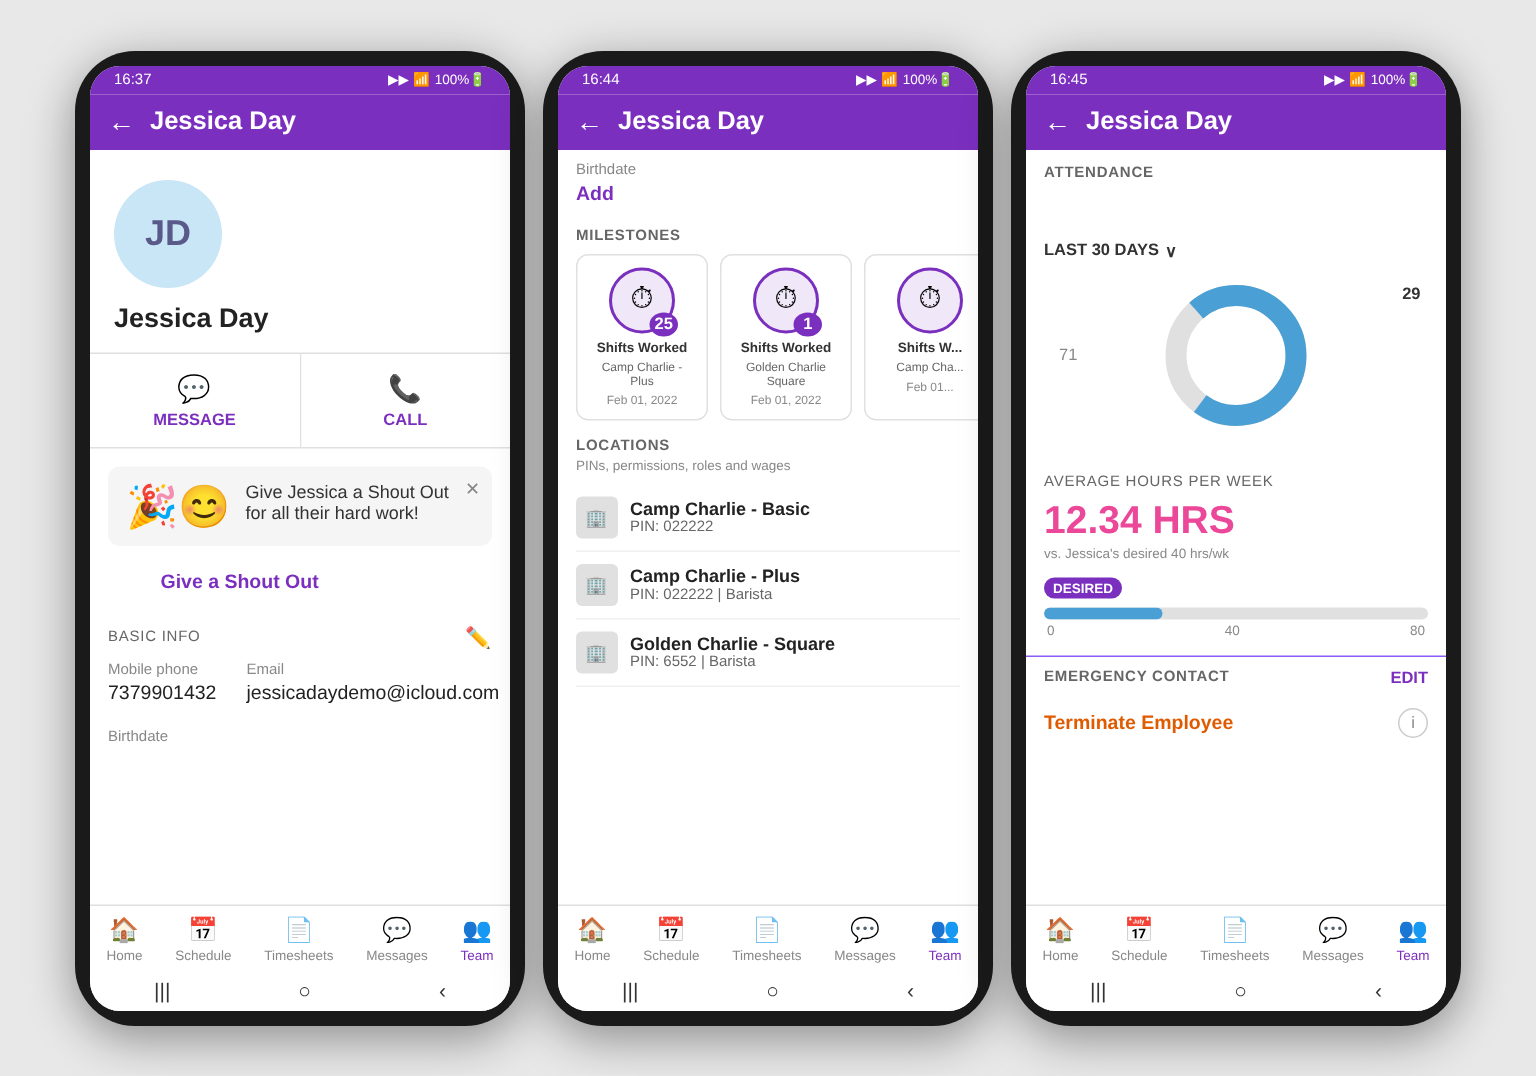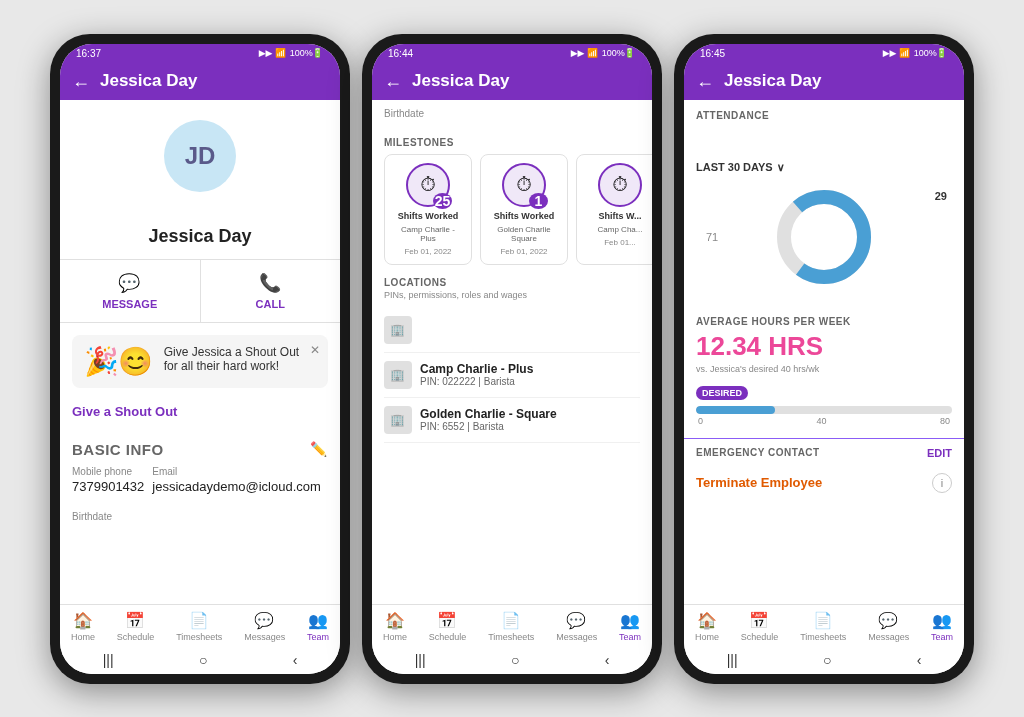--- a/index.html
+++ b/index.html
@@ -23,21 +23,21 @@
       background: #1a1a1a;
       border-radius: 40px;
       padding: 10px;
       box-shadow: 0 8px 32px rgba(0,0,0,0.4);
       position: relative;
     }
     .phone-screen {
       width: 100%;
       height: 100%;
       background: #fff;
-      border-radius: 32px;
+      border-radius: 20px;
       overflow: hidden;
       display: flex;
       flex-direction: column;
     }
     
     .status-bar {
       background: #7b2fbe;
       color: white;
       font-size: 10px;
       padding: 4px 16px;
@@ -94,23 +94,21 @@
       justify-content: space-around;
       padding: 6px 0;
       flex-shrink: 0;
     }
     .sys-btn { font-size: 14px; color: #333; }
 
     
     .avatar-section {
       display: flex;
       flex-direction: column;
-      align-items: center;
       padding: 20px 16px 12px;
-      gap: 24px;
     }
     .avatar-circle {
       width: 72px;
       height: 72px;
       border-radius: 50%;
       background: #c8e6f5;
       display: flex;
       align-items: center;
       justify-content: center;
       font-size: 24px;
@@ -153,32 +151,33 @@
     }
     .shoutout-emoji { font-size: 28px; }
     .shoutout-text { font-size: 12px; color: #333; flex: 1; }
     .shoutout-close { position: absolute; right: 8px; top: 8px; font-size: 12px; color: #888; cursor: pointer; }
     .shoutout-link {
       color: #7b2fbe;
       font-weight: 600;
       font-size: 13px;
       padding: 4px 12px 12px;
       cursor: pointer;
+      margin-left: 35px;
     }
     .section-header {
       display: flex;
       justify-content: space-between;
       align-items: center;
       padding: 10px 12px 4px;
     }
-    .section-label { font-size: 15px; font-weight: 700; color: #666; letter-spacing: 0.5px; }
+    .section-label { font-size: 10px; font-weight: 400; color: #666; letter-spacing: 0.5px; }
     .edit-icon { color: #7b2fbe; font-size: 14px; cursor: pointer; }
     .info-row {
       display: flex;
-      gap: 8px;
+      gap: 20px;
       padding: 4px 12px 8px;
     }
     .info-field { display: flex; flex-direction: column; gap: 2px; }
     .info-label { font-size: 10px; color: #888; }
     .info-value { font-size: 13px; color: #222; }
     .birthdate-row { padding: 4px 12px 8px; }
 
     
     .s2-field { padding: 8px 12px; }
     .s2-label { font-size: 10px; color: #888; margin-bottom: 2px; }
@@ -221,21 +220,21 @@
       align-items: center;
       justify-content: center;
       font-size: 20px;
     }
     .milestone-badge {
       position: absolute;
       bottom: -2px;
       right: -2px;
       background: #7b2fbe;
       color: white;
-      font-size: 14px;
+      font-size: 11px;
       font-weight: 700;
       border-radius: 50%;
       width: 19px;
       height: 16px;
       display: flex;
       align-items: center;
       justify-content: center;
     }
     .milestone-title { font-size: 9px; font-weight: 600; color: #333; text-align: center; }
     .milestone-location { font-size: 8px; color: #666; text-align: center; }
@@ -300,21 +299,21 @@
     }
     .donut-label-right {
       position: absolute;
       right: 5px;
       top: 8px;
       font-size: 11px;
       font-weight: 700;
       color: #333;
     }
     .avg-hours-section { padding: 8px 12px; }
-    .avg-hours-label { font-size: 10px; font-weight: 700; color: #666; letter-spacing: 0.5px; }
+    .avg-hours-label { font-size: 10px; font-weight: 400; color: #666; letter-spacing: 0.5px; }
     .avg-hours-value { font-size: 26px; font-weight: 700; color: #ec4899; margin: 4px 0 2px; }
     .avg-hours-sub { font-size: 9px; color: #888; margin-bottom: 8px; }
     .desired-badge {
       display: inline-block;
       background: #7b2fbe;
       color: white;
       font-size: 9px;
       font-weight: 700;
       padding: 2px 6px;
       border-radius: 10px;
@@ -488,20 +487,21 @@
       </div>
 
       <div class="top-nav">
         <span class="back-arrow">←</span>
         <span class="nav-title">Jessica Day</span>
       </div>
 
       <div class="screen-content">
         <div class="s2-field">
           <div class="s2-label">Birthdate</div>
+          <div class="s2-add">Add</div>
         </div>
         <div class="milestones-label">MILESTONES</div>
         <div class="milestones-scroll">
 
           <div class="milestone-card">
             <div class="milestone-icon-wrap">
               <div class="clock-icon">⏱</div>
               <div class="milestone-badge">25</div>
             </div>
             <div class="milestone-title">Shifts Worked</div>
@@ -527,20 +527,24 @@
             <div class="milestone-location">Camp Cha...</div>
             <div class="milestone-date">Feb 01...</div>
           </div>
         </div>
 
         <div class="locations-section">
           <div class="locations-title">LOCATIONS</div>
           <div class="locations-subtitle">PINs, permissions, roles and wages</div>
           <div class="location-item">
             <div class="location-icon">🏢</div>
+            <div>
+              <div class="location-name">Camp Charlie - Basic</div>
+              <div class="location-pin">PIN: 022222</div>
+            </div>
           </div>
           <div class="location-item">
             <div class="location-icon">🏢</div>
             <div>
               <div class="location-name">Camp Charlie - Plus</div>
               <div class="location-pin">PIN: 022222 | Barista</div>
             </div>
           </div>
           <div class="location-item">
             <div class="location-icon">🏢</div>

